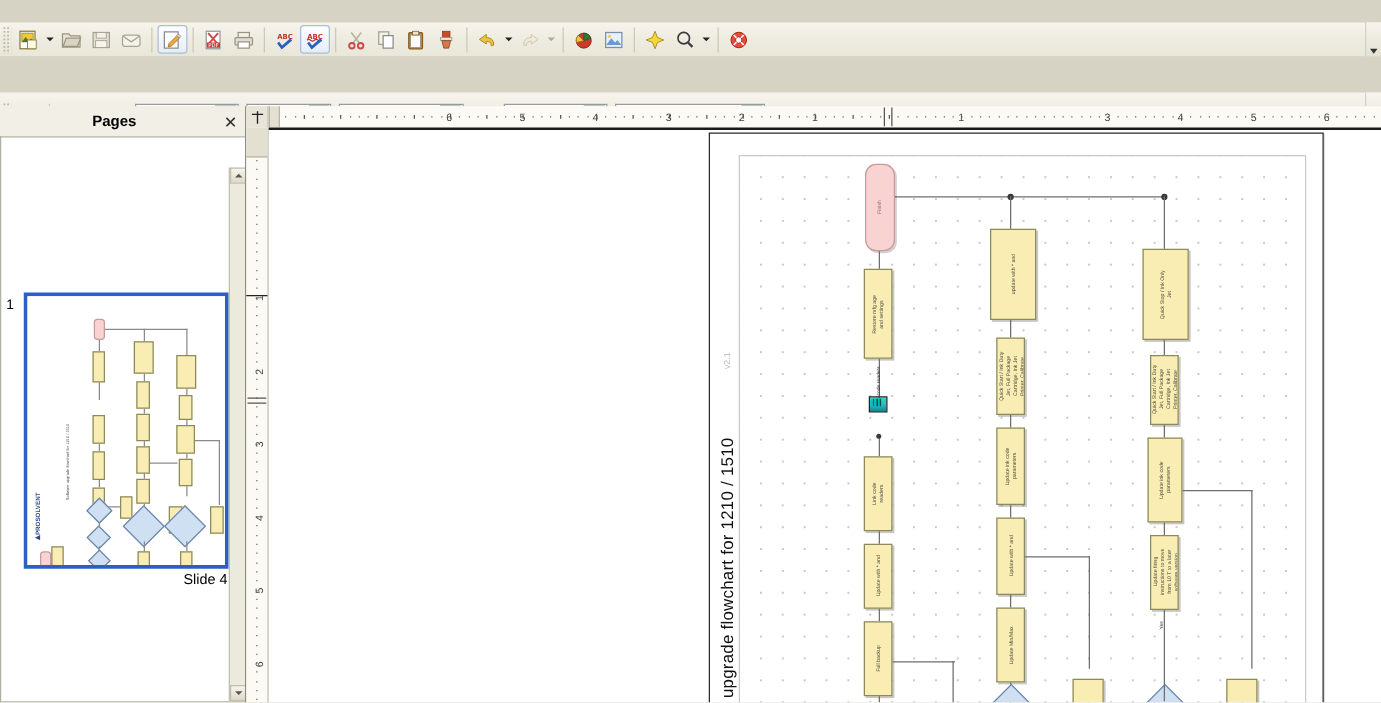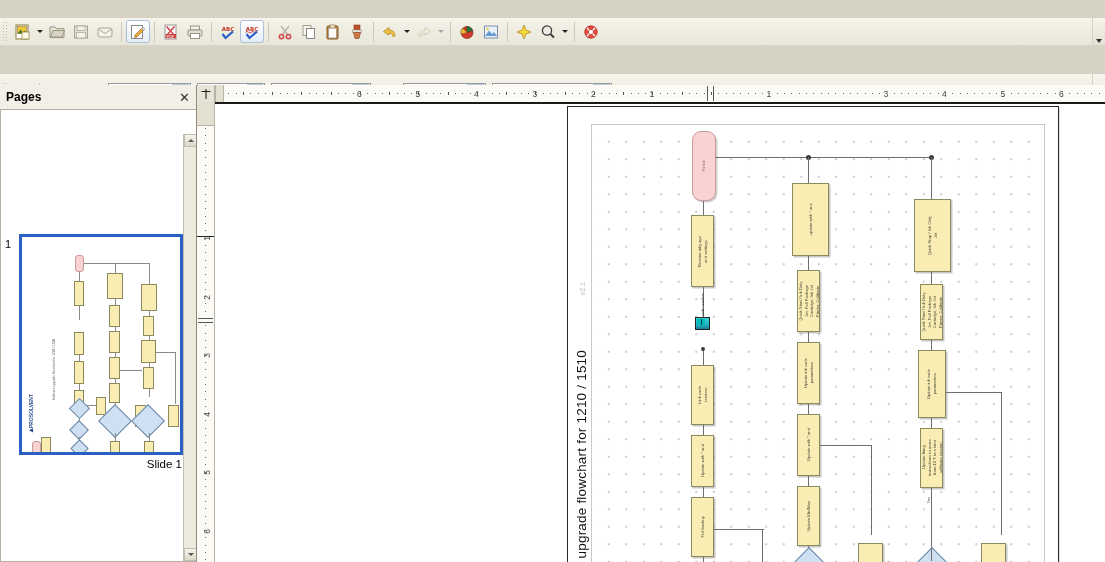--- a/index.html
+++ b/index.html
@@ -155,21 +155,21 @@
     position: relative;
   }
   .pages-header {
     height: 24px;
     display: flex; align-items: center;
     padding: 0 4px 0 6px;
     font-size: 12px; font-weight: bold;
     color: #000;
     background: #f1efe6;
   }
-  .pages-header .ptitle { flex: 1; }
+  .pages-header .ptitle { flex: 1; text-align: center; }
   .pages-close {
     width: 15px; height: 15px;
     display:flex;align-items:center;justify-content:center;
     font-size: 13px; color:#333; font-weight:normal;
     font-family:"Liberation Sans",sans-serif;
   }
   .pages-body {
     flex: 1;
     background: #ffffff;
     border: 1px solid #b5b1a2;
@@ -691,21 +691,21 @@
             <div class="mini ln" style="left:134px; top:115px; width:20px; height:1px;"></div>
             <div class="mini ln" style="left:153px; top:115px; width:1px; height:52px;"></div>
             <div class="mini dia" style="left:114px; top:172px; width:24px; height:24px;"></div>
             <div class="mini box" style="left:146px; top:168px; width:11px; height:22px;"></div>
             <div class="mini ln" style="left:127px; top:196px; width:1px; height:8px;"></div>
             <div class="mini box" style="left:122px; top:204px; width:10px; height:18px;"></div>
 
           </div>
         </div>
 
-        <div class="slide-label">Slide 1</div>
+        <div class="slide-label">Slide 4</div>
 
         <div class="panel-scroll">
           <div class="sc-arrow">
             <span style="width:0;height:0;border-left:3px solid transparent;border-right:3px solid transparent;border-bottom:3.5px solid #555;"></span>
           </div>
           <div class="sc-arrow bot">
             <span style="width:0;height:0;border-left:3px solid transparent;border-right:3px solid transparent;border-top:3.5px solid #555;"></span>
           </div>
         </div>
       </div>

